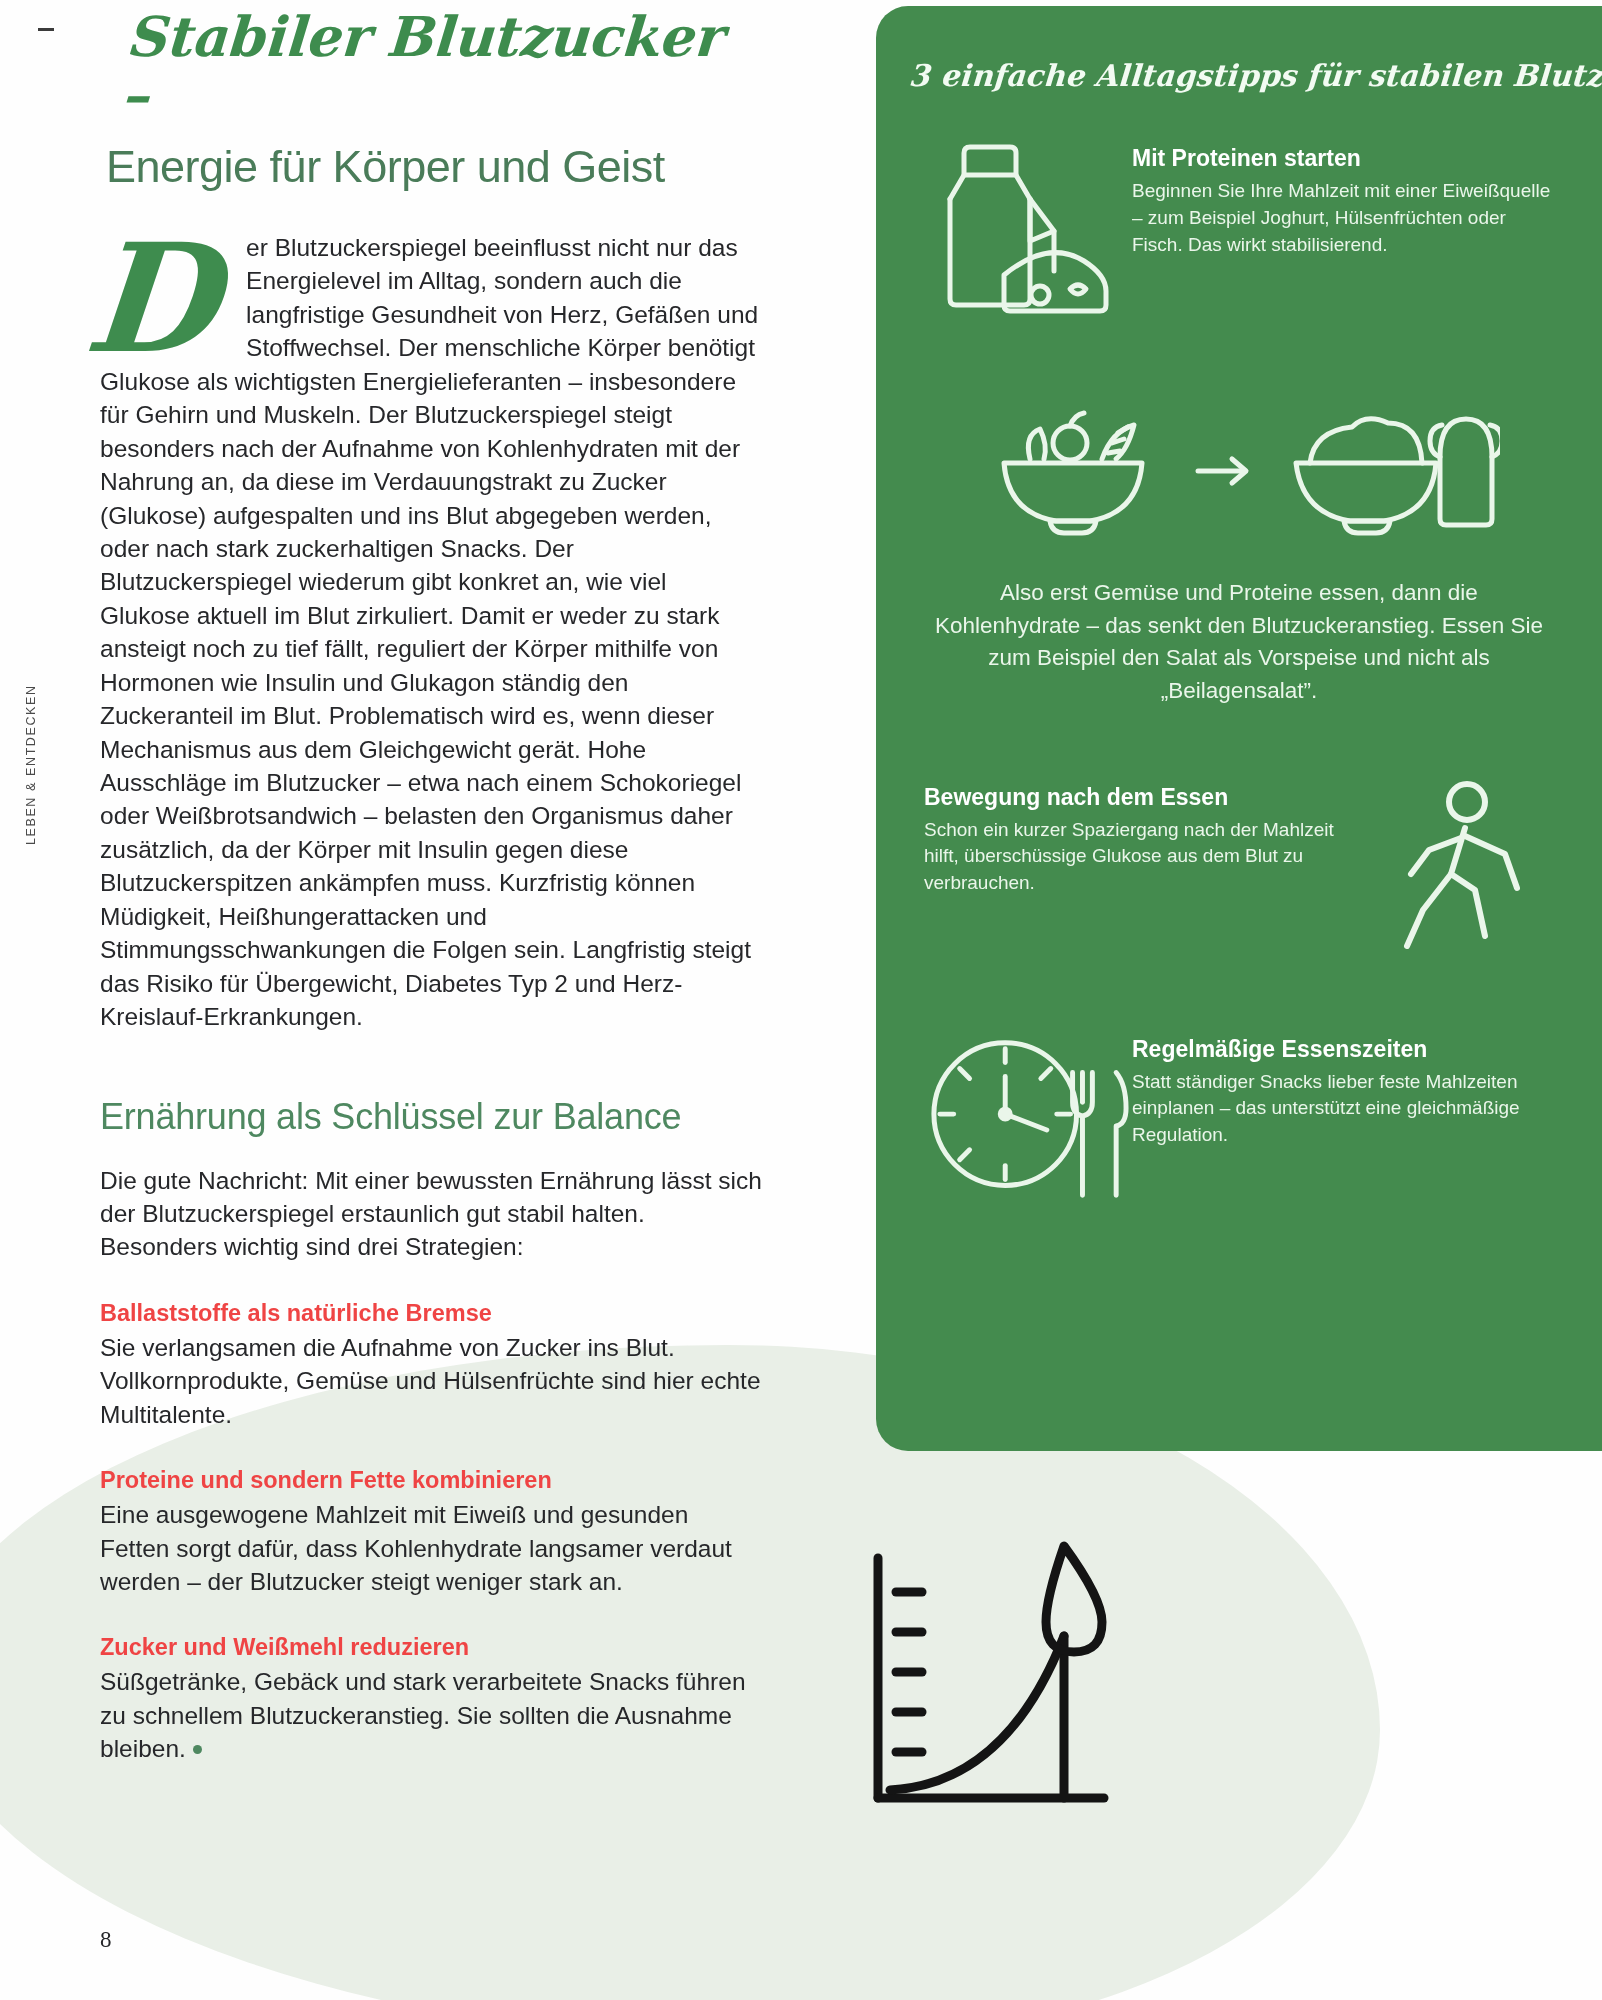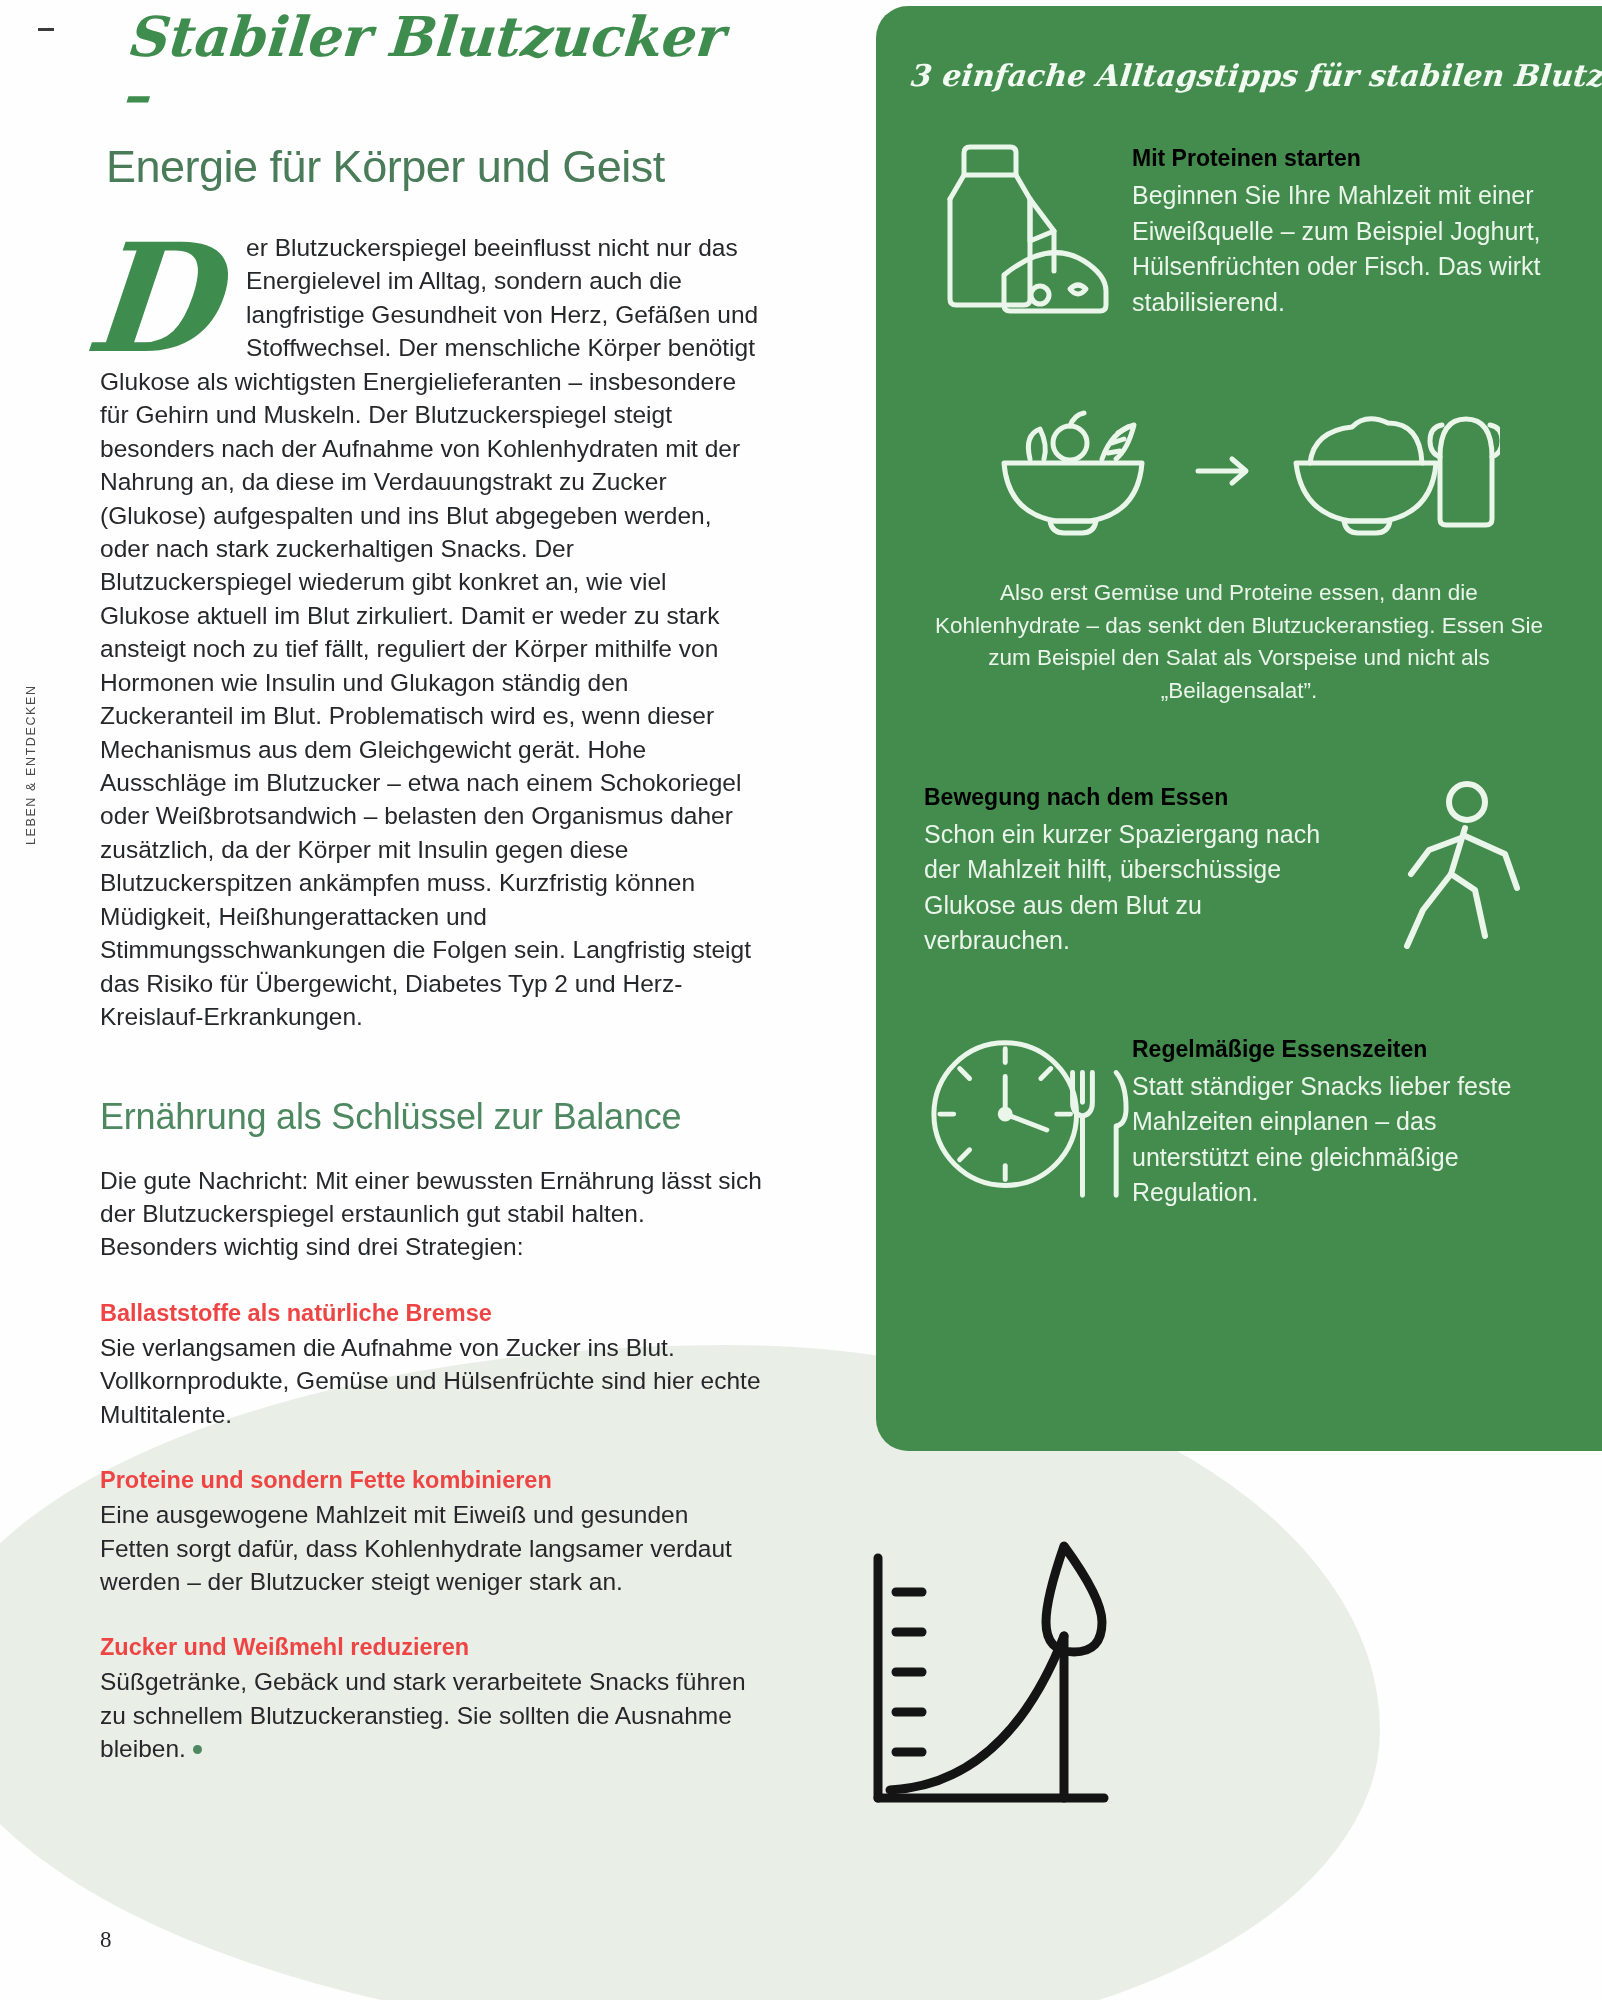--- a/index.html
+++ b/index.html
@@ -203,27 +203,27 @@
     display: flex;
     justify-content: center;
     align-items: flex-start;
   }
   .tip-body { flex: 1 1 auto; padding-top: 6px; }
 
   .tip-h {
     font-family: "Liberation Sans", sans-serif;
     font-weight: 700;
     font-size: 23px;
-    color: #000000;
+    color: #ffffff;
     margin-bottom: 6px;
   }
   .tip-p {
     font-family: "Liberation Sans", sans-serif;
     font-weight: 400;
-    font-size: 25px;
+    font-size: 19px;
     line-height: 1.42;
     color: #eaf6ea;
   }
 
   .tip-center-p {
     font-family: "Liberation Sans", sans-serif;
     font-size: 22.5px;
     line-height: 1.45;
     color: #eaf6ea;
     text-align: center;

